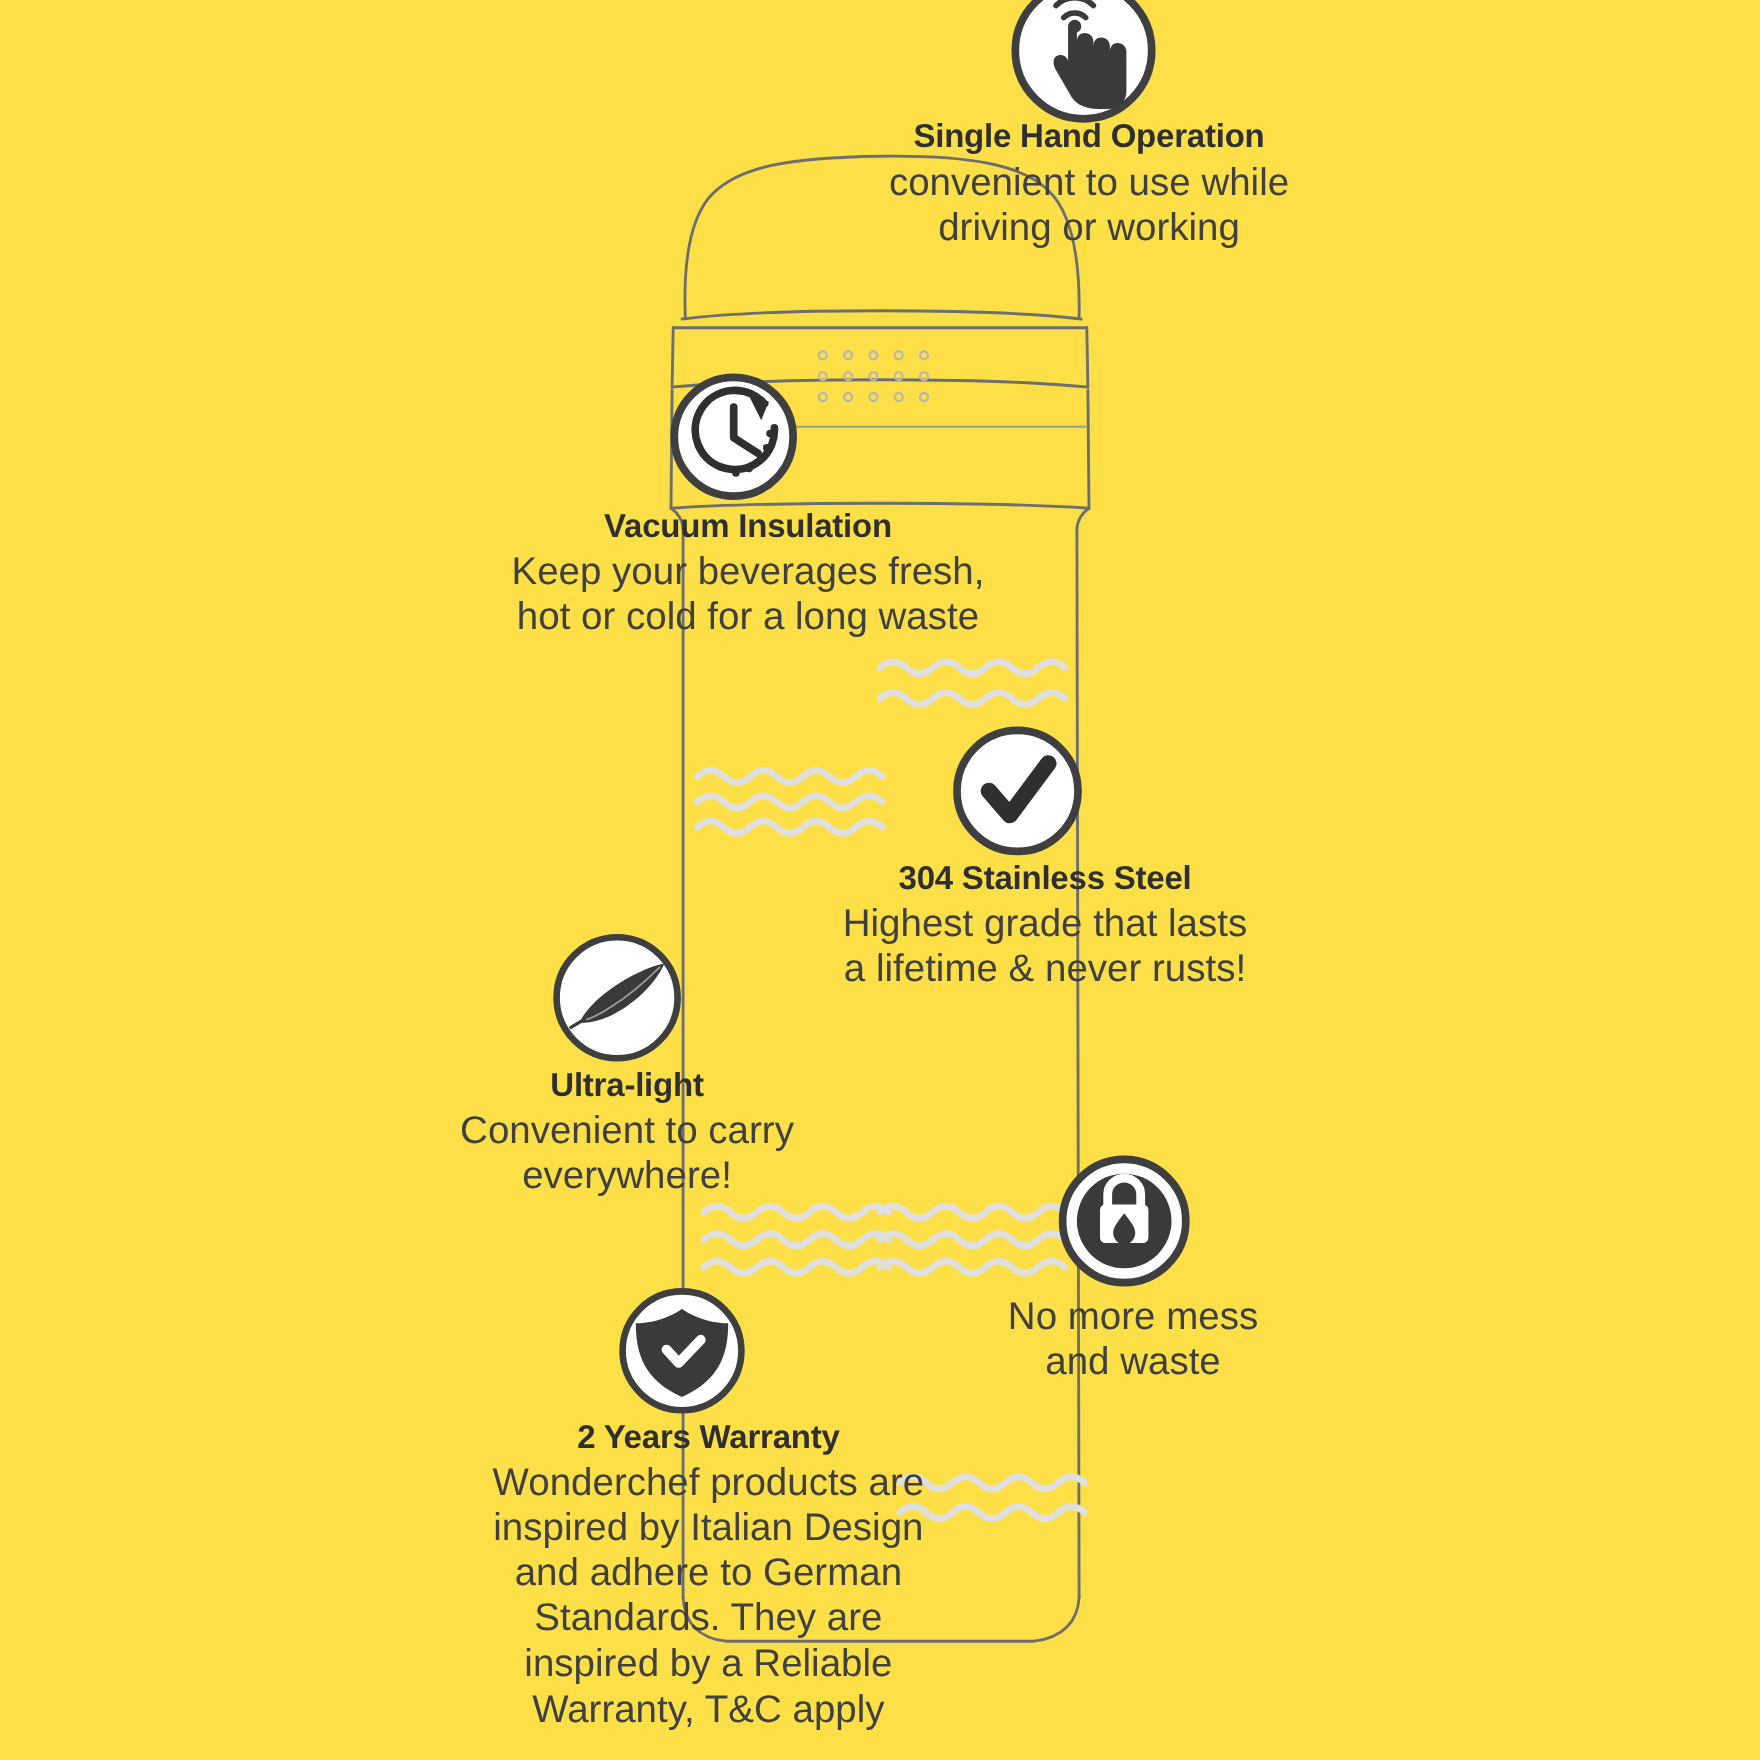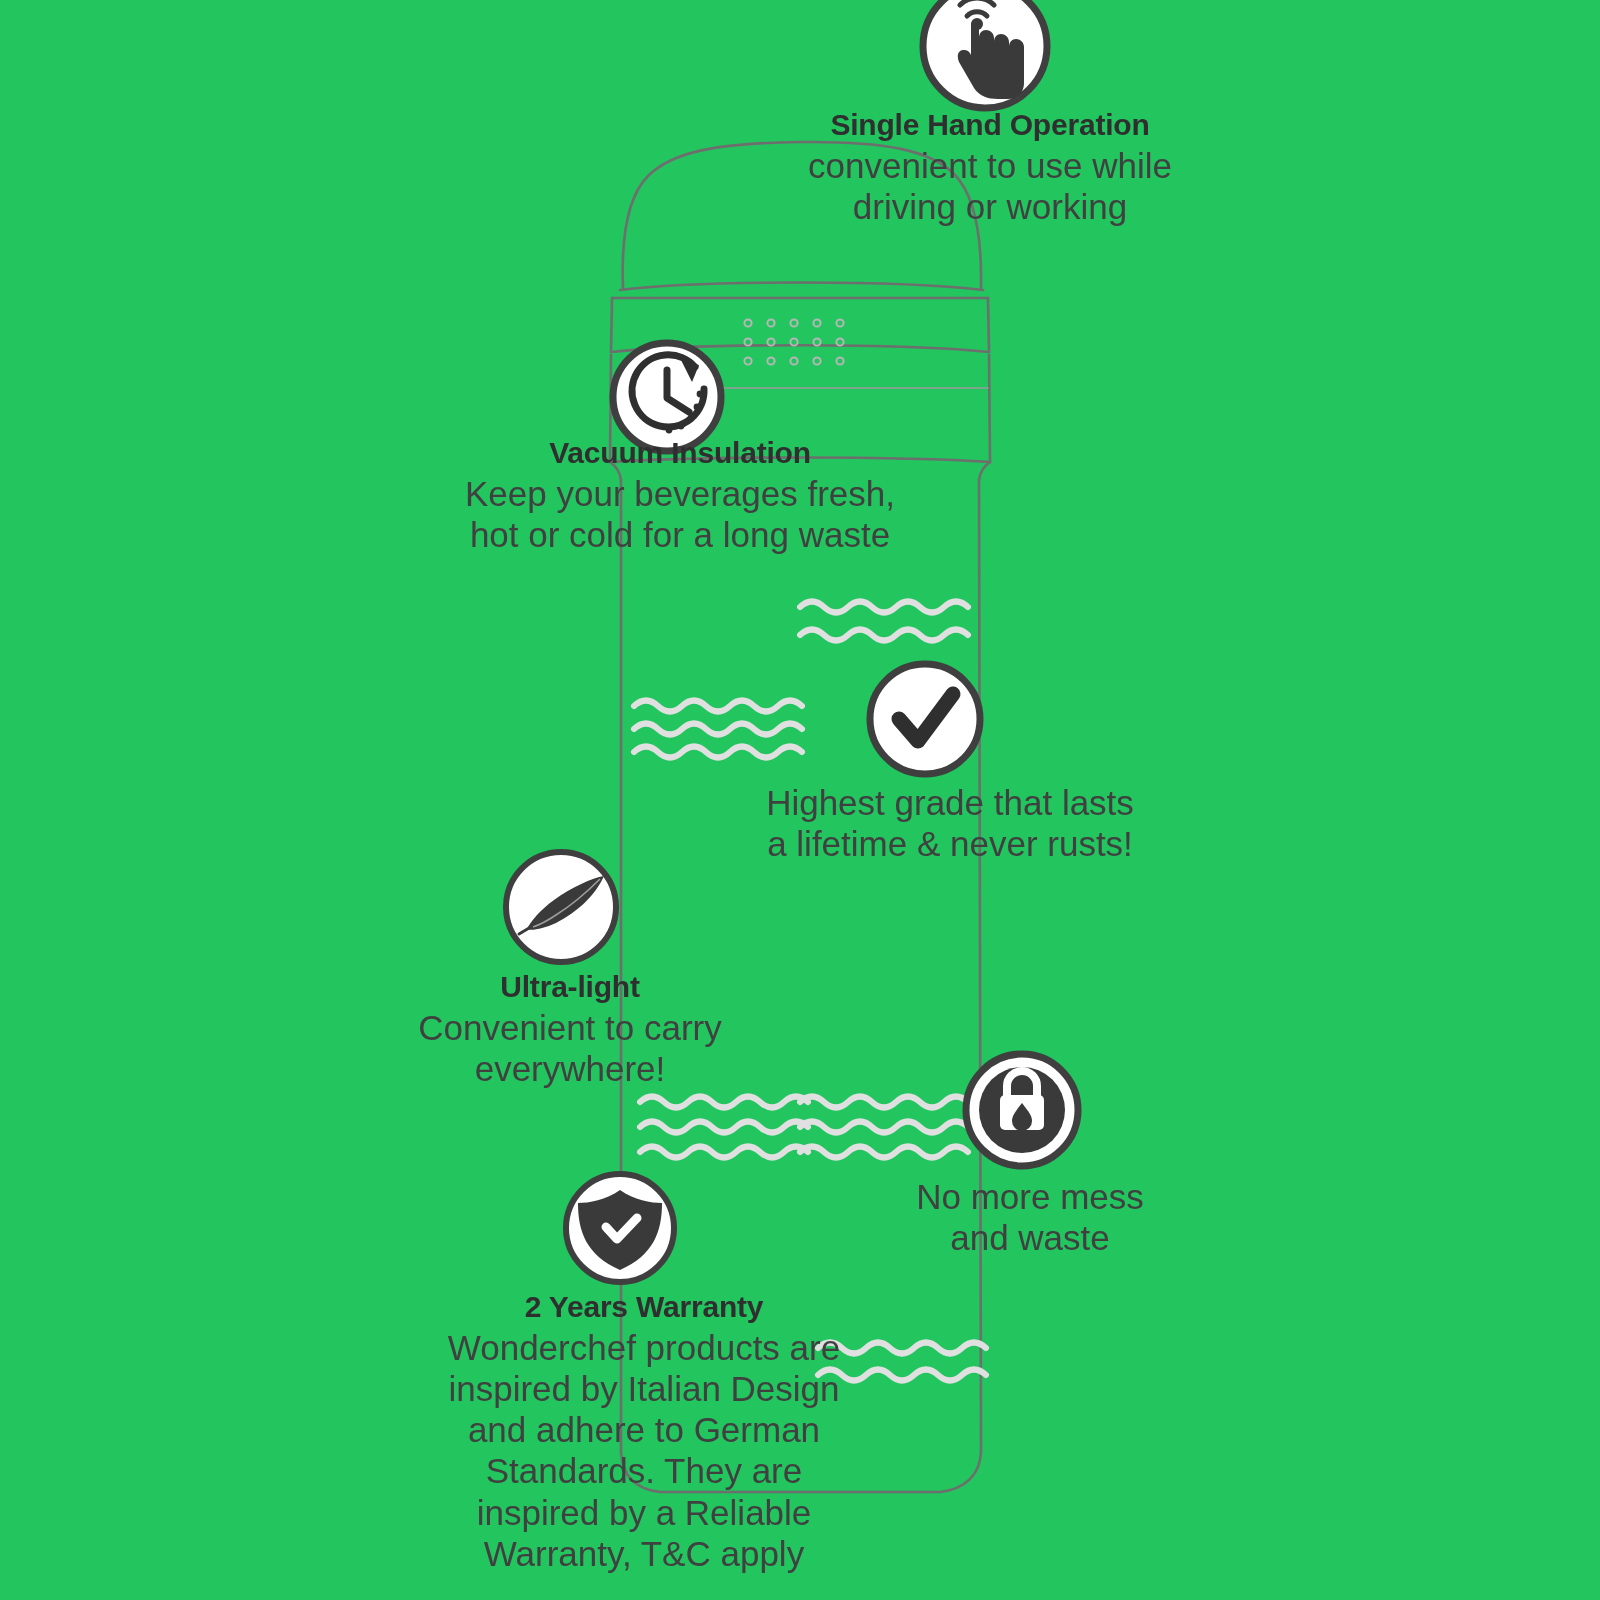--- a/index.html
+++ b/index.html
@@ -8,21 +8,21 @@
     padding: 0;
     background: #ffffff;
   }
   body {
     font-family: "Liberation Sans", sans-serif;
   }
   #stage {
     position: relative;
     width: 1600px;
     height: 1600px;
-    background: #22c55e;
+    background: #fde047;
     overflow: hidden;
   }
   #art {
     position: absolute;
     left: 0;
     top: 0;
     width: 1600px;
     height: 1600px;
   }
   .feature {
@@ -45,21 +45,21 @@
     color: #404040;
     margin: 0;
     font-weight: 400;
   }
   .f-desc span {
     display: block;
   }
 
   
   #feat-single-hand { left: 760px; top: 108px; width: 460px; }
-  #feat-vacuum      { left: 450px; top: 436px; width: 460px; }
+  #feat-vacuum      { left: 450px; top: 462px; width: 460px; }
   #feat-steel       { left: 745px; top: 782px; width: 410px; }
   #feat-ultralight  { left: 405px; top: 970px; width: 330px; }
   #feat-spill       { left: 865px; top: 1176px; width: 330px; }
   #feat-warranty    { left: 444px; top: 1290px; width: 400px; }
 </style>
 </head>
 <body>
 
 <div id="stage">
 
@@ -222,20 +222,21 @@
 
   <div class="feature" id="feat-vacuum">
     <div class="f-title">Vacuum Insulation</div>
     <div class="f-desc">
       <span>Keep your beverages fresh,</span>
       <span>hot or cold for a long waste</span>
     </div>
   </div>
 
   <div class="feature" id="feat-steel">
+    <div class="f-title">304 Stainless Steel</div>
     <div class="f-desc">
       <span>Highest grade that lasts</span>
       <span>a lifetime &amp; never rusts!</span>
     </div>
   </div>
 
   <div class="feature" id="feat-ultralight">
     <div class="f-title">Ultra-light</div>
     <div class="f-desc">
       <span>Convenient to carry</span>

